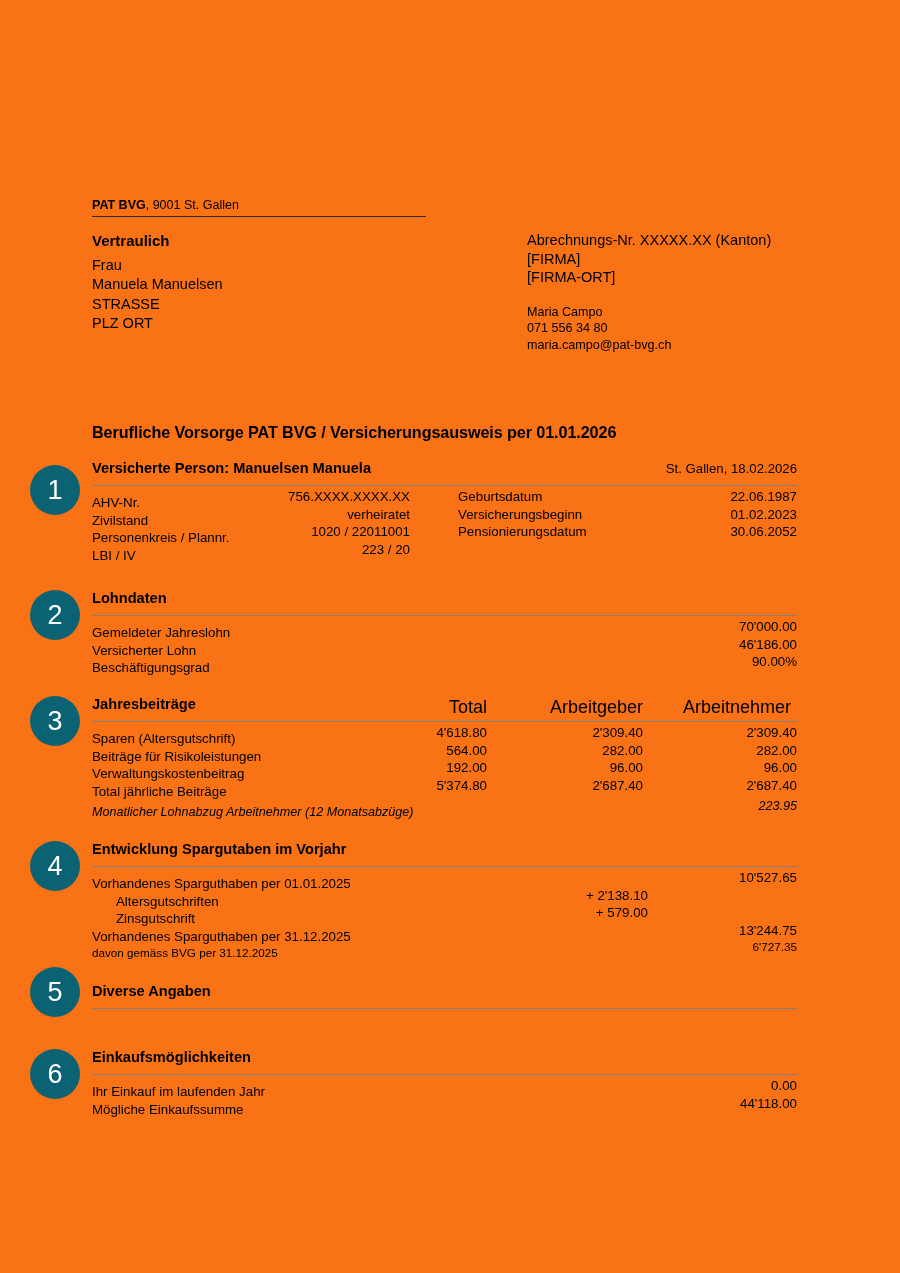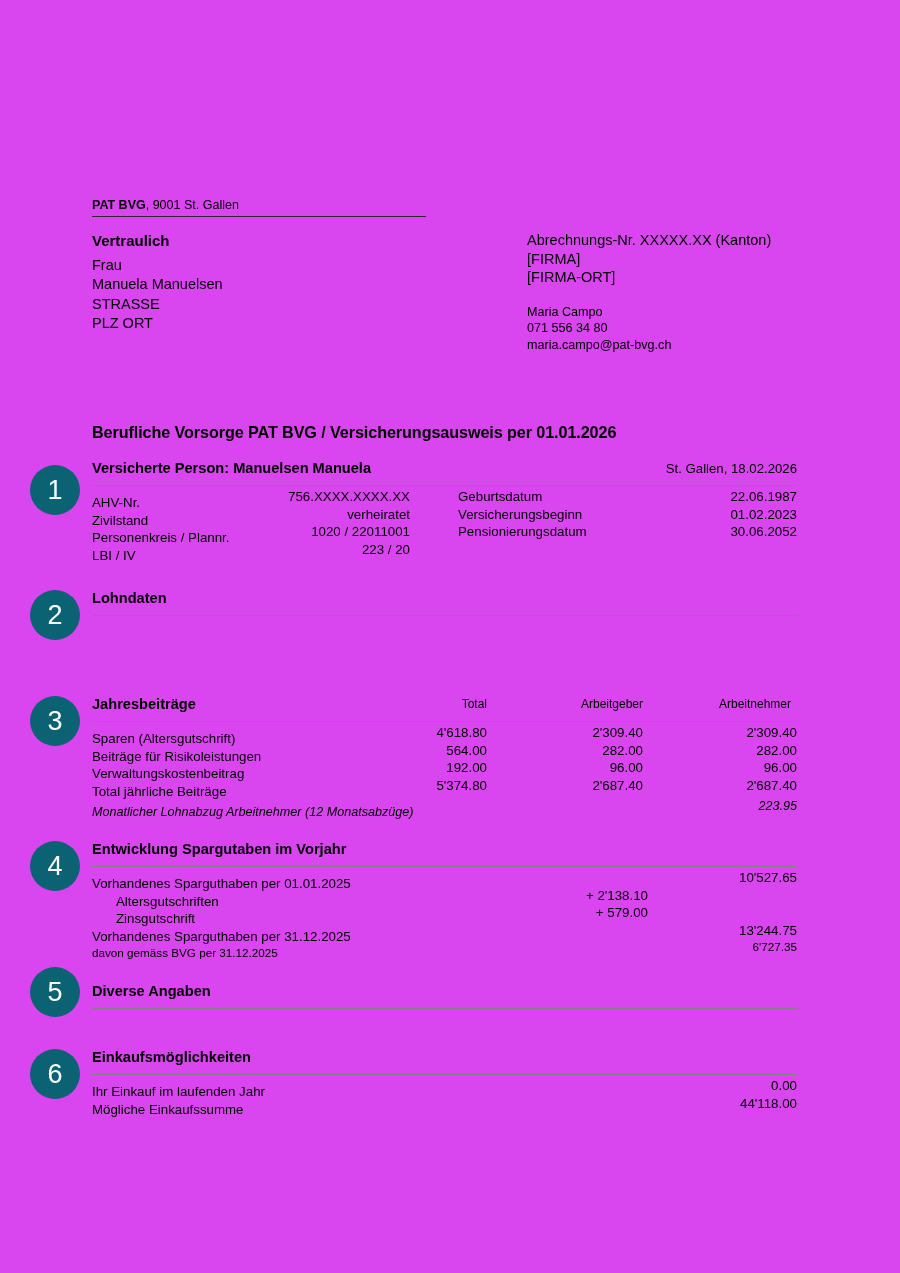--- a/index.html
+++ b/index.html
@@ -8,21 +8,21 @@
     background: #ffffff;
   }
   body {
     font-family: "Liberation Sans", sans-serif;
     color: #000000;
   }
   .page {
     position: relative;
     width: 900px;
     height: 1273px;
-    background: #d946ef;
+    background: #f97316;
     overflow: hidden;
   }
 
   
   .sender {
     position: absolute;
     left: 92px;
     top: 198px;
     width: 334px;
     font-size: 12.5px;
@@ -107,21 +107,21 @@
   .sec-head .right-note {
     position: absolute;
     right: 0;
     top: 1px;
     font-size: 13.2px;
     font-weight: normal;
   }
   .sec-head .colhead {
     position: absolute;
     top: 1px;
-    font-size: 12px;
+    font-size: 18px;
     font-weight: normal;
     text-align: right;
   }
   .sec-head .ch-total { right: 310px; width: 140px; }
   .sec-head .ch-ag    { right: 154px; width: 140px; }
   .sec-head .ch-an    { right: 6px;   width: 140px; }
 
   .rows { margin-top: 3px; }
 
   .row {
@@ -223,20 +223,34 @@
       </div>
     </div>
   </div>
 
   <div class="section" style="top:590px;">
     <div class="circle" style="top:0px;">2</div>
     <div class="sec-body">
       <div class="sec-head">
         <span>Lohndaten</span>
       </div>
+      <div class="rows">
+        <div class="row">
+          <span class="lbl">Gemeldeter Jahreslohn</span>
+          <span class="v v-right">70'000.00</span>
+        </div>
+        <div class="row">
+          <span class="lbl">Versicherter Lohn</span>
+          <span class="v v-right">46'186.00</span>
+        </div>
+        <div class="row">
+          <span class="lbl">Beschäftigungsgrad</span>
+          <span class="v v-right">90.00%</span>
+        </div>
+      </div>
     </div>
   </div>
 
   <div class="section" style="top:696px;">
     <div class="circle" style="top:0px;">3</div>
     <div class="sec-body">
       <div class="sec-head">
         <span>Jahresbeiträge</span>
         <span class="colhead ch-total">Total</span>
         <span class="colhead ch-ag">Arbeitgeber</span>

